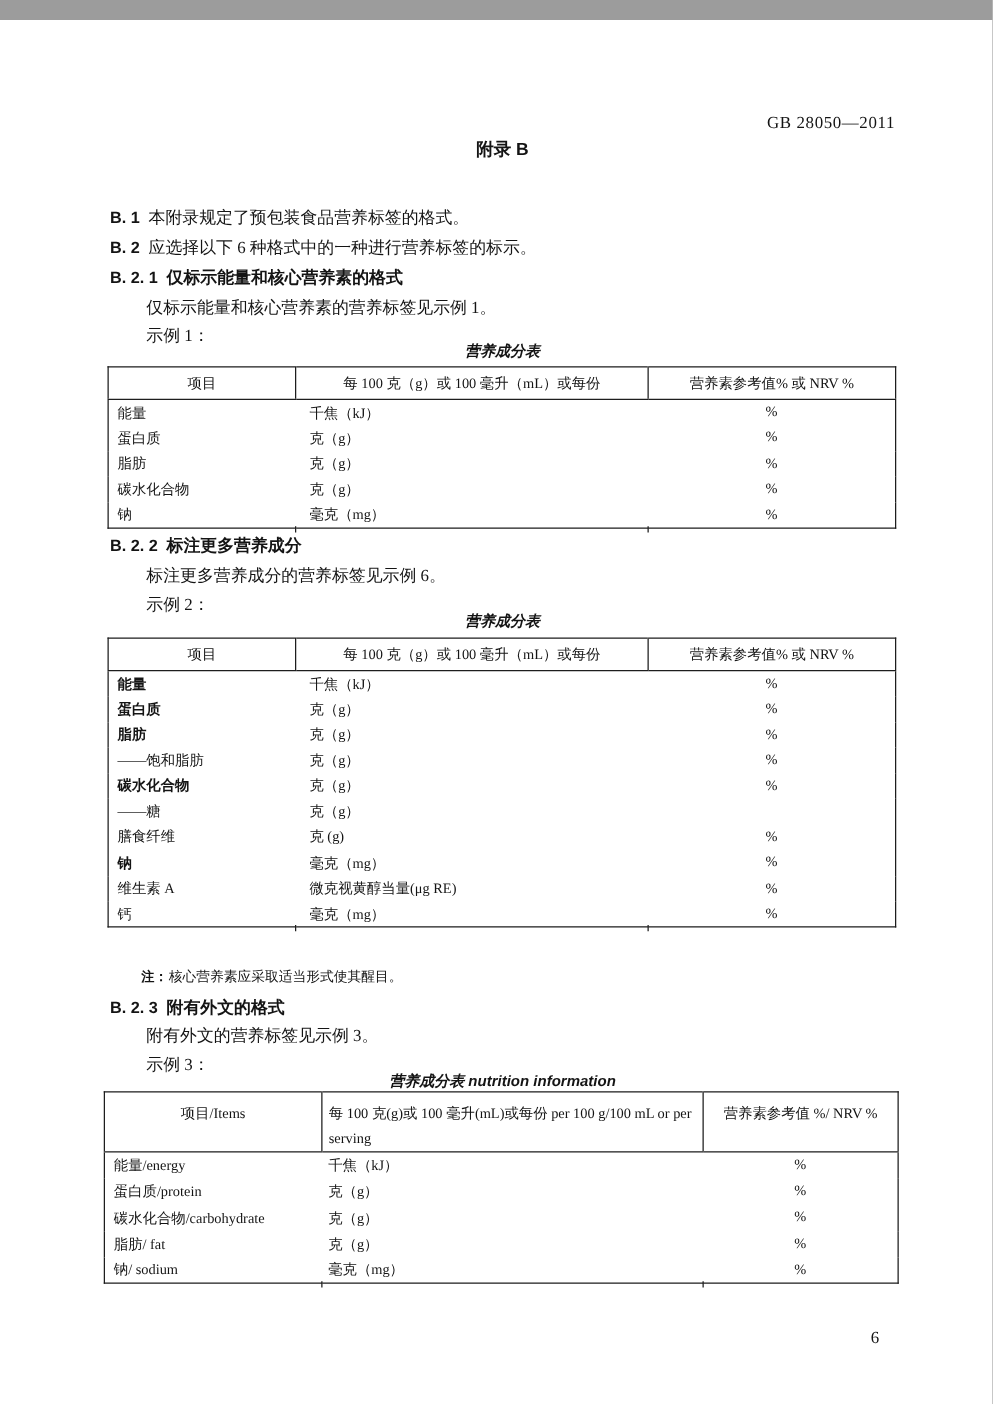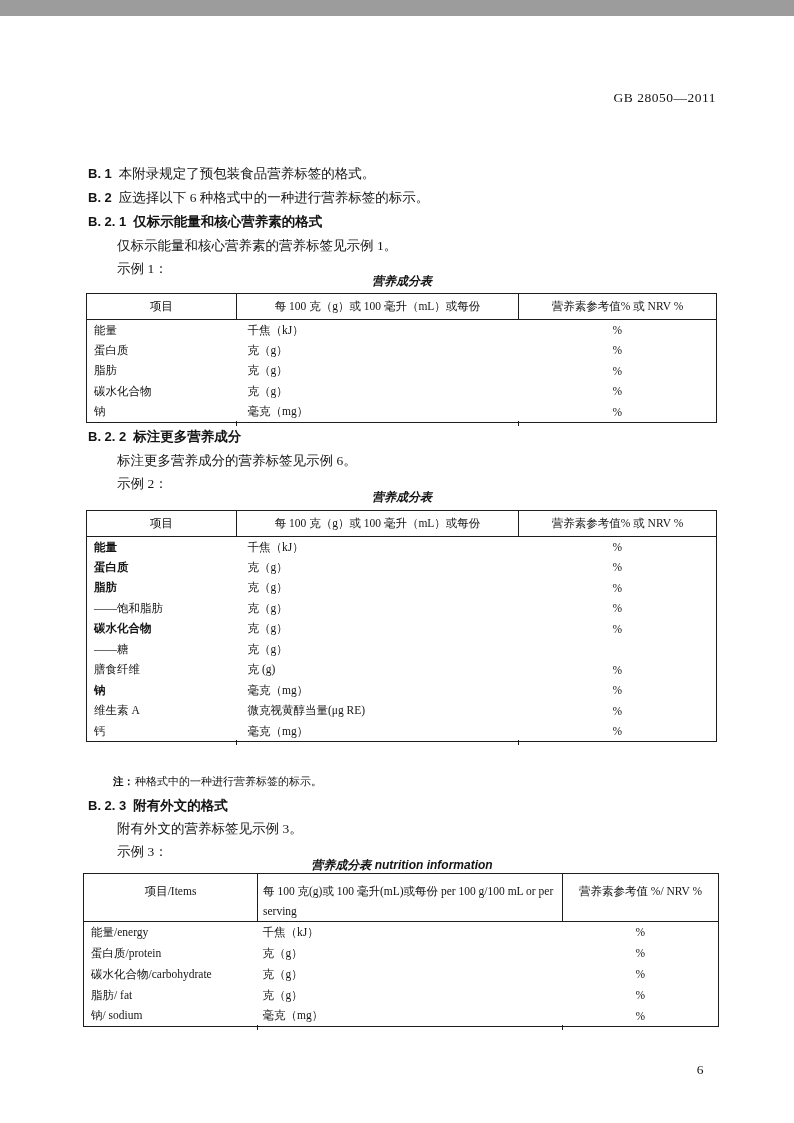--- a/index.html
+++ b/index.html
@@ -52,20 +52,21 @@
 
   .page-num { position:absolute; left:690px; top:1046px; width:20px; text-align:center; font-size:13.5px; }
 </style>
 </head>
 <body>
 
 <div class="page">
   <div class="content">
 
     <div class="doc-code">GB 28050—2011</div>
+    <div class="apx-title sans">附录 B</div>
 
     <p class="line" style="top:149px"><span class="lbl sans">B. 1</span><span>本附录规定了预包装食品营养标签的格式。</span></p>
     <p class="line" style="top:173px"><span class="lbl sans">B. 2</span><span>应选择以下 6 种格式中的一种进行营养标签的标示。</span></p>
 
     <p class="line" style="top:197px"><span class="lbl sans">B. 2. 1</span><span class="sans">仅标示能量和核心营养素的格式</span></p>
     <p class="line indent" style="top:221px">仅标示能量和核心营养素的营养标签见示例 1。</p>
     <p class="line indent" style="top:244px">示例 1：</p>
 
     <div class="tbl-title sans" style="top:257px">营养成分表</div>
     <div class="tblwrap" style="top:277px">
@@ -183,21 +184,21 @@
               <td>钙</td>
               <td>毫克（mg）</td>
               <td>%</td>
             </tr>
           </tbody>
       </table>
       <div class="tick" style="left:150px"></div>
       <div class="tick" style="left:432px"></div>
     </div>
 
-    <p class="note" style="top:758px"><span class="lbl sans">注：</span><span>种格式中的一种进行营养标签的标示。</span></p>
+    <p class="note" style="top:758px"><span class="lbl sans">注：</span><span>核心营养素应采取适当形式使其醒目。</span></p>
 
     <p class="line" style="top:781px"><span class="lbl sans">B. 2. 3</span><span class="sans">附有外文的格式</span></p>
     <p class="line indent" style="top:804px">附有外文的营养标签见示例 3。</p>
     <p class="line indent" style="top:827px">示例 3：</p>
 
     <div class="tbl-title sans" style="top:841px">营养成分表  nutrition information</div>
     <div class="tblwrap w3" style="top:857px">
       <table class="tbl t3">
         <colgroup>
             <col style="width:174px">

